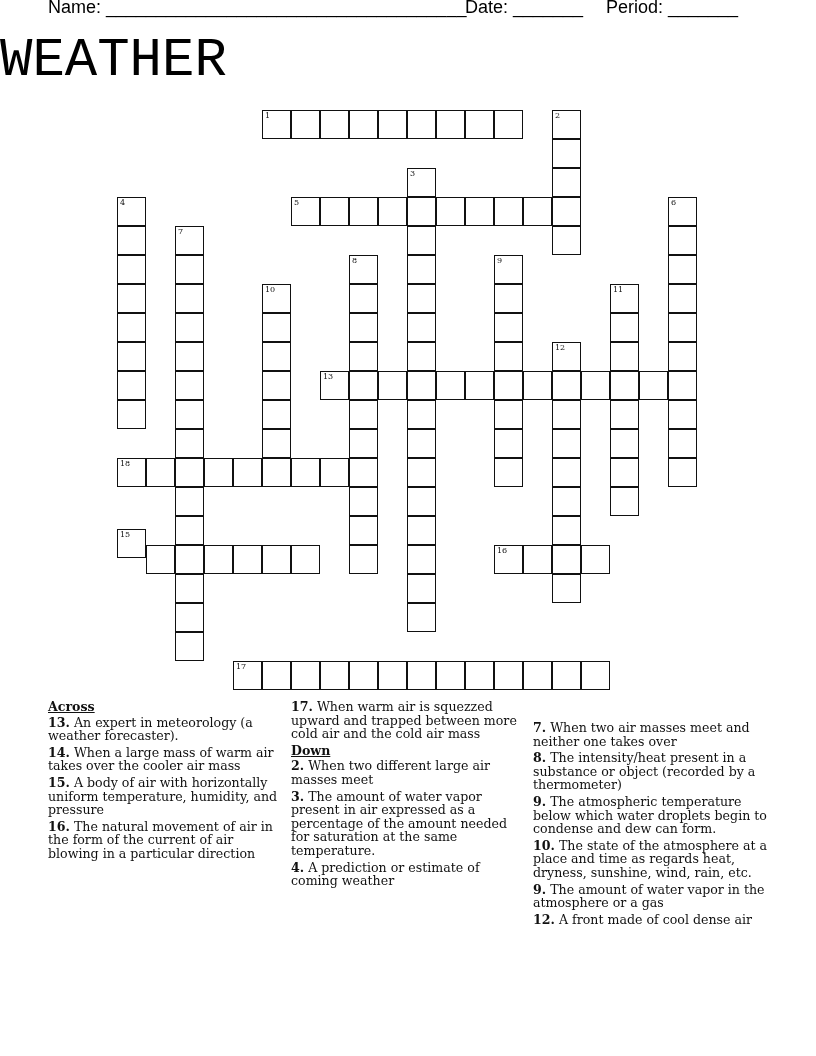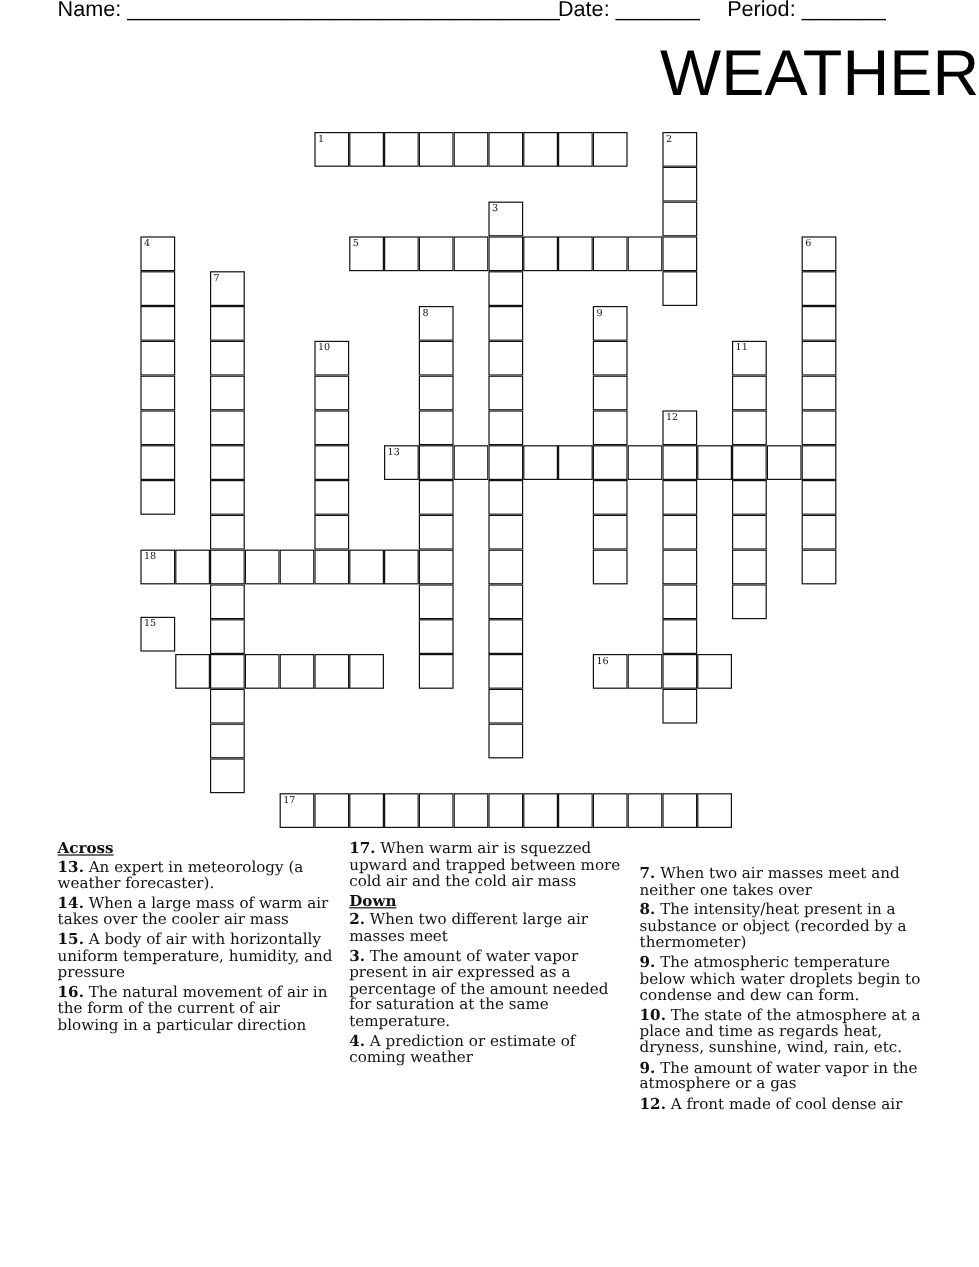--- a/index.html
+++ b/index.html
@@ -3,22 +3,22 @@
   <meta charset="utf-8">
   <style>
     html, body { margin: 0; padding: 0; background: #ffffff; }
     body { width: 816px; height: 1056px; position: relative; overflow: hidden; color: #000; }
     .header {
       position: absolute; top: -3px; left: 48px; width: 720px;
       font-family: "Liberation Sans", sans-serif; font-size: 18px; white-space: nowrap;
     }
     .header span { position: absolute; top: 0; }
     .title {
-      position: absolute; top: 30px; left: 0; width: 816px; text-align: right;
-      font-family: Liberation Sans, sans-serif; font-size: 54px; letter-spacing: 0px;
+      position: absolute; top: 30px; left: 0; width: 816px; text-align: left;
+      font-family: Liberation Mono, monospace; font-size: 54px; letter-spacing: 0px;
     }
     #grid { position: absolute; left: 0; top: 0; width: 816px; height: 700px; }
     .cell {
       position: absolute; width: 29px; height: 29px; box-sizing: border-box;
       border: 1.5px solid #111; background: #fff;
     }
     .num {
       position: absolute; top: 1px; left: 2px; font-family: "DejaVu Serif", serif;
       font-size: 8px; line-height: 8px; color: #111;
     }
@@ -193,21 +193,21 @@
     <div class="cell" style="left: 581px; top: 371px;"></div>
     <div class="cell" style="left: 639px; top: 371px;"></div>
     <div class="cell" style="left: 117px; top: 458px;">
       <span class="num">18</span>
     </div>
     <div class="cell" style="left: 146px; top: 458px;"></div>
     <div class="cell" style="left: 204px; top: 458px;"></div>
     <div class="cell" style="left: 233px; top: 458px;"></div>
     <div class="cell" style="left: 291px; top: 458px;"></div>
     <div class="cell" style="left: 320px; top: 458px;"></div>
-    <div class="cell" style="left: 117px; top: 514px;">
+    <div class="cell" style="left: 117px; top: 529px;">
       <span class="num">15</span>
     </div>
     <div class="cell" style="left: 146px; top: 545px;"></div>
     <div class="cell" style="left: 204px; top: 545px;"></div>
     <div class="cell" style="left: 233px; top: 545px;"></div>
     <div class="cell" style="left: 262px; top: 545px;"></div>
     <div class="cell" style="left: 291px; top: 545px;"></div>
     <div class="cell" style="left: 494px; top: 545px;">
       <span class="num">16</span>
     </div>

